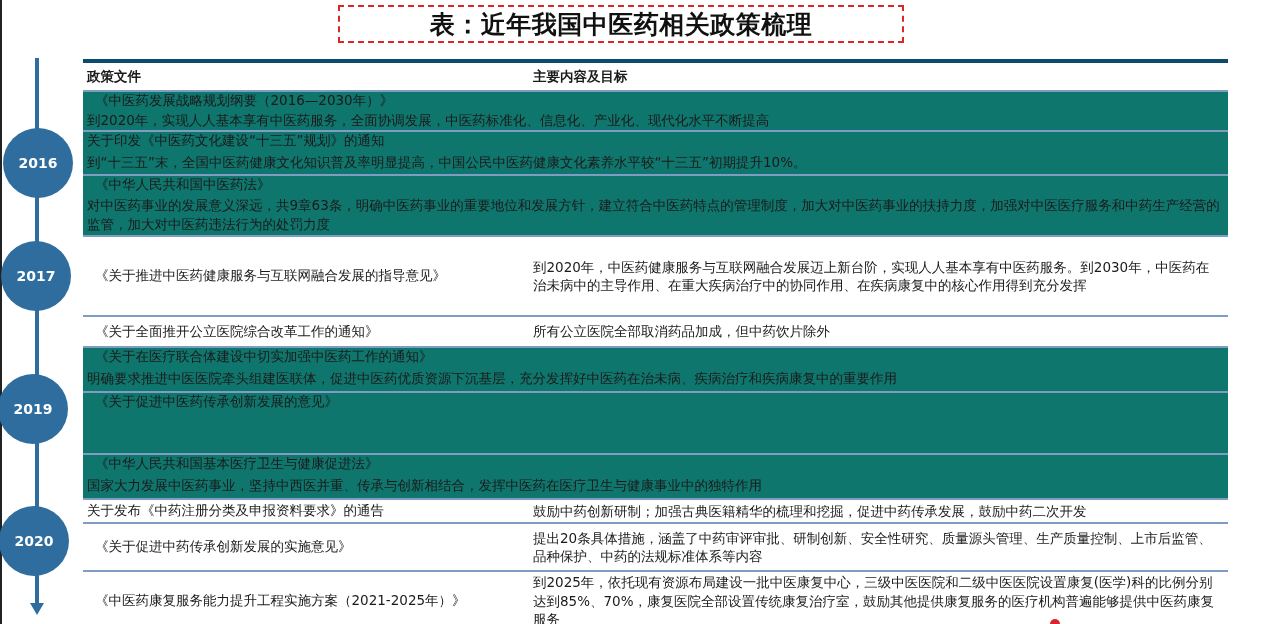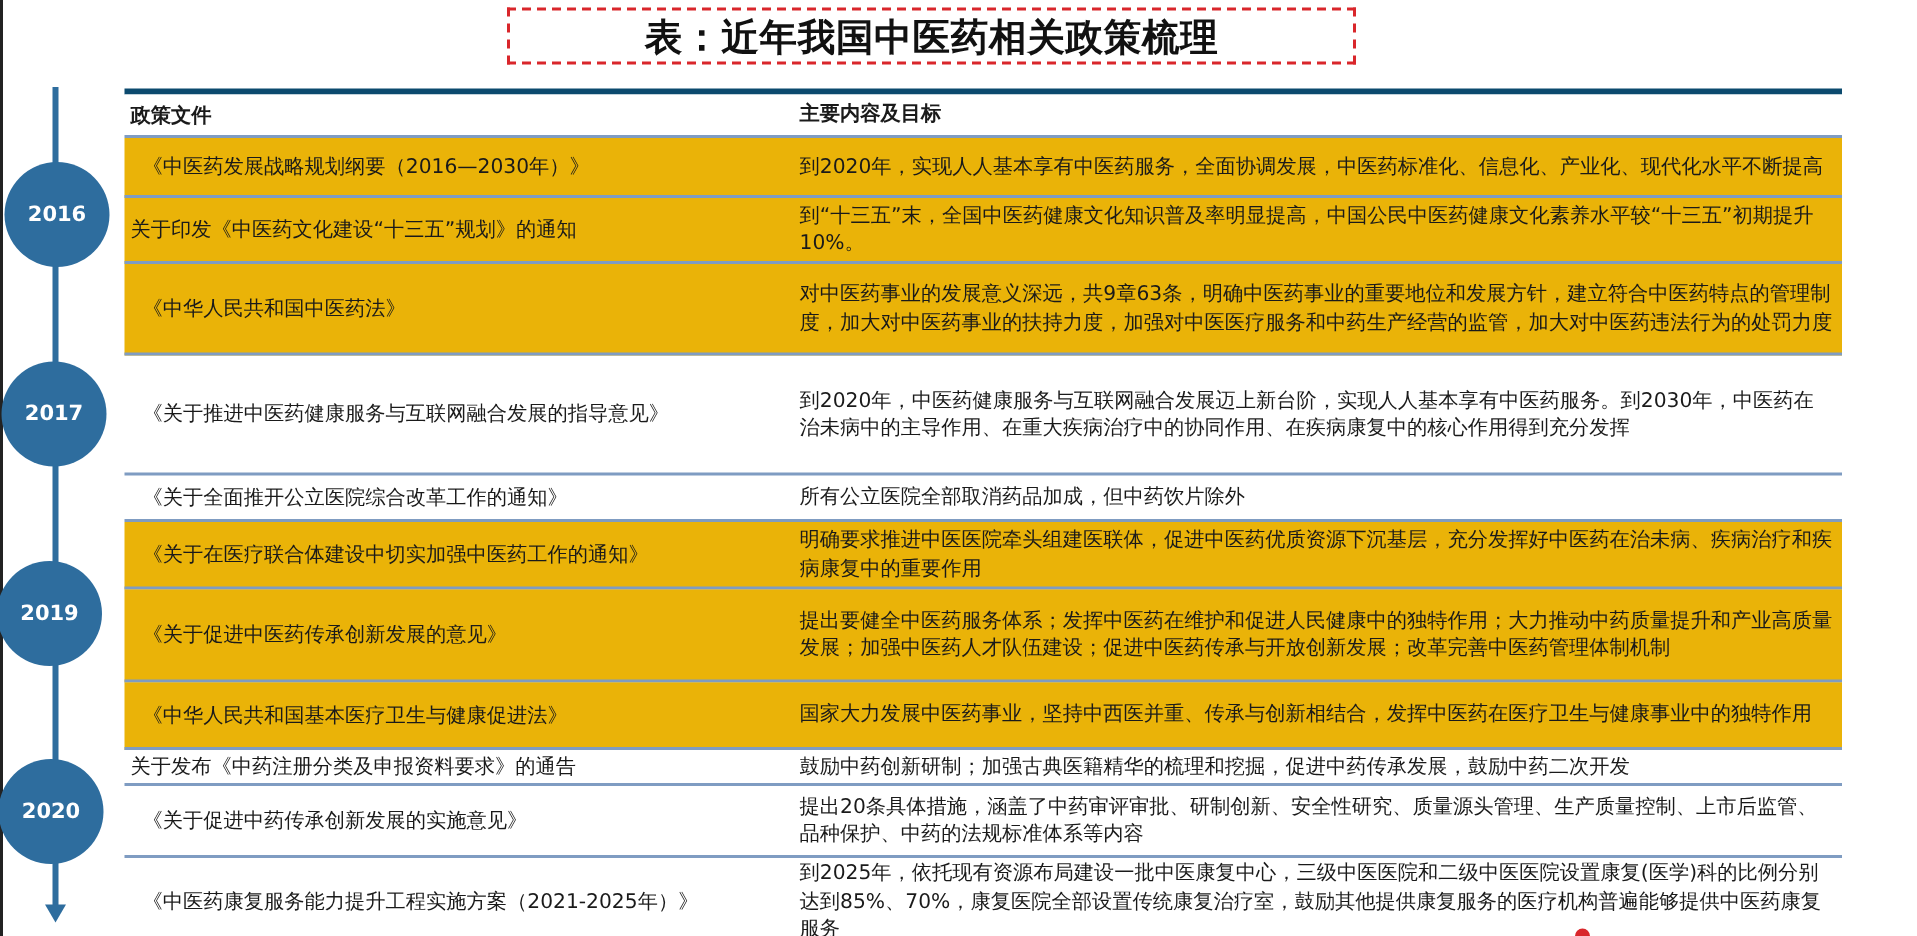--- a/index.html
+++ b/index.html
@@ -23,40 +23,40 @@
       border-left: 7px solid transparent; border-right: 7px solid transparent; border-top: 12px solid #2e6d9e;
     }
     .year-circle {
       position: absolute; width: 70px; height: 70px; border-radius: 50%;
       background: #2e6d9e; color: #ffffff; font-weight: bold; font-size: 14px;
       display: flex; align-items: center; justify-content: center;
     }
 
     .table { position: absolute; left: 83px; top: 59px; width: 1145px; border-top: 4px solid #0c4a6e; }
     .row { position: relative; display: flex; border-bottom: 2px solid #7f9cc2; box-sizing: border-box; }
-    .row.blue { background: #eab308; }
+    .row.blue { background: #0f766e; flex-direction: column; }
     .row.header { background: #ffffff; height: 29px; align-items: center; }
     .cell-doc { width: 446px; padding-left: 4px; box-sizing: border-box; display: flex; align-items: center; font-size: 13.5px; }
     .cell-doc.indent { padding-left: 12px; }
     .cell-content { flex: 1; padding: 1px 6px 1px 4px; box-sizing: border-box; font-size: 13.5px; line-height: 18.5px; display: flex; align-items: center; }
     .header .cell-doc, .header .cell-content { font-weight: bold; font-size: 13.5px; }
     .red-dot { position: absolute; left: 1050px; top: 619px; width: 10px; height: 10px; border-radius: 50%; background: #d9262b; }
   </style>
 </head>
 <body>
 
 <div class="left-edge"></div>
 
 <div class="title-box">
   <span class="title-text">表：近年我国中医药相关政策梳理</span>
 </div>
 
 <div class="timeline-line"></div>
 <div class="timeline-arrow"></div>
-<div class="year-circle" style="left:3px; top:108px;text-align:right;">
+<div class="year-circle" style="left:3px; top:128px;text-align:right;">
     <span>2016</span>
   </div>
 <div class="year-circle" style="left:1px; top:241px;">
     <span>2017</span>
   </div>
 <div class="year-circle" style="left:-2px; top:374px;">
     <span>2019</span>
   </div>
 <div class="year-circle" style="left:-1px; top:506px;">
     <span>2020</span>
@@ -86,21 +86,20 @@
   <div class="row" style="height:31px;">
     <div class="cell-doc indent">《关于全面推开公立医院综合改革工作的通知》</div>
     <div class="cell-content">所有公立医院全部取消药品加成，但中药饮片除外</div>
   </div>
   <div class="row blue" style="height:45px;">
     <div class="cell-doc indent">《关于在医疗联合体建设中切实加强中医药工作的通知》</div>
     <div class="cell-content">明确要求推进中医医院牵头组建医联体，促进中医药优质资源下沉基层，充分发挥好中医药在治未病、疾病治疗和疾病康复中的重要作用</div>
   </div>
   <div class="row blue" style="height:62px;">
     <div class="cell-doc indent">《关于促进中医药传承创新发展的意见》</div>
-    <div class="cell-content">提出要健全中医药服务体系；发挥中医药在维护和促进人民健康中的独特作用；大力推动中药质量提升和产业高质量发展；加强中医药人才队伍建设；促进中医药传承与开放创新发展；改革完善中医药管理体制机制</div>
   </div>
   <div class="row blue" style="height:45px;">
     <div class="cell-doc indent">《中华人民共和国基本医疗卫生与健康促进法》</div>
     <div class="cell-content">国家大力发展中医药事业，坚持中西医并重、传承与创新相结合，发挥中医药在医疗卫生与健康事业中的独特作用</div>
   </div>
   <div class="row" style="height:24px;">
     <div class="cell-doc">关于发布《中药注册分类及申报资料要求》的通告</div>
     <div class="cell-content">鼓励中药创新研制；加强古典医籍精华的梳理和挖掘，促进中药传承发展，鼓励中药二次开发</div>
   </div>
   <div class="row" style="height:48px;">

